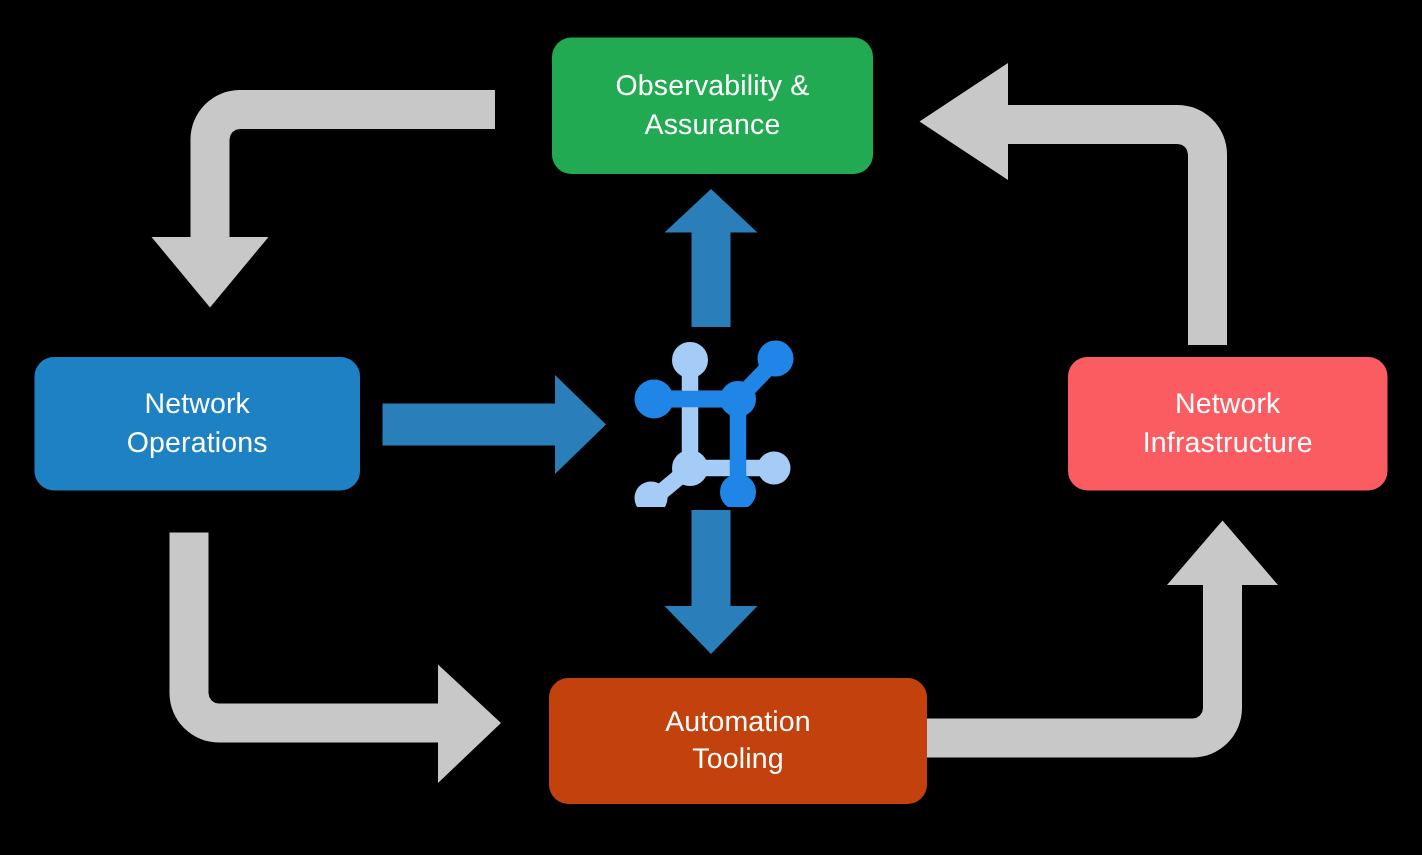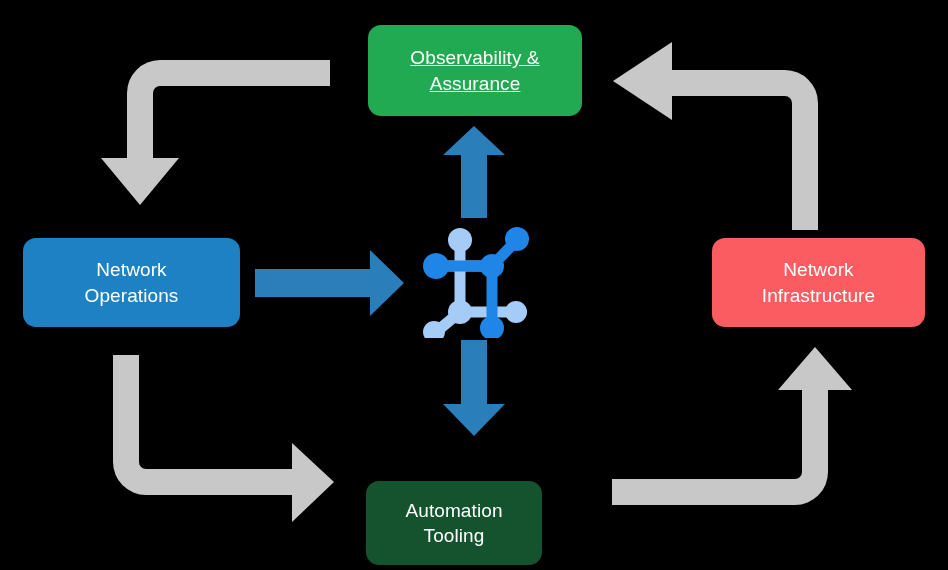--- a/index.html
+++ b/index.html
@@ -42,34 +42,32 @@
     letter-spacing: 0.1px;
     padding: 4px 10px;
   }
   .node-label {
     white-space: pre-line;
     display: block;
   }
   #node-observability {
     left: 368px; top: 25px; width: 214px; height: 91px;
     background: #22aa52;
-    text-decoration: underline;
   }
   #node-network-operations {
     left: 23px; top: 238px; width: 217px; height: 89px;
     background: #1d81c4;
   }
   #node-network-infrastructure {
     left: 712px; top: 238px; width: 213px; height: 89px;
     background: #fb5c61;
   }
   #node-automation-tooling {
-    left: 366px; top: 452px; width: 176px; height: 84px;
-    background: #14532d;
-    margin-top: 29px;
+    left: 366px; top: 452px; width: 252px; height: 84px;
+    background: #c2410c;
   }
   #center-icon-wrap {
     position: absolute;
     left: 420px;
     top: 220px;
     width: 115px;
     height: 118px;
   }
 </style>
 </head>

